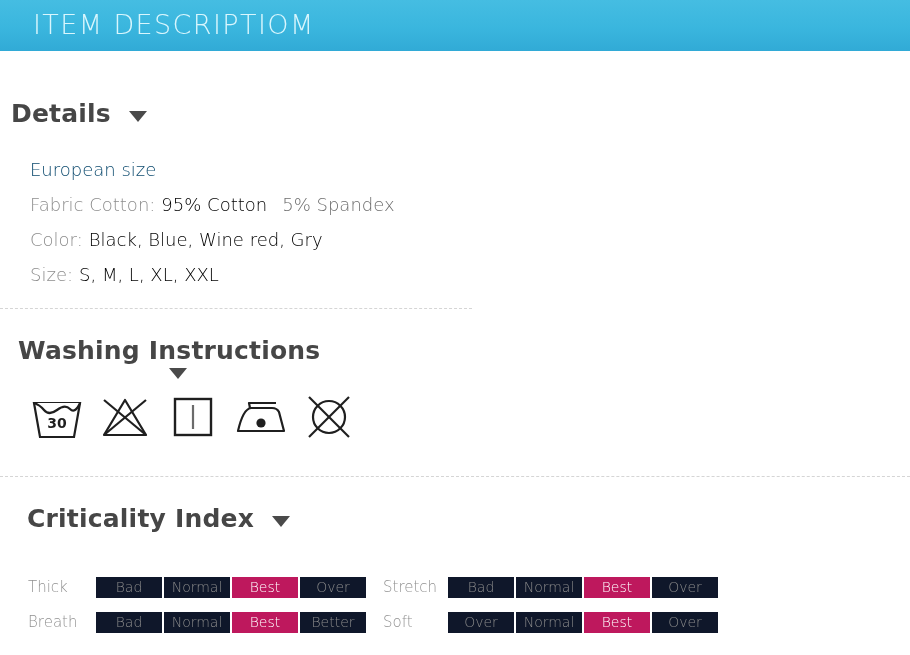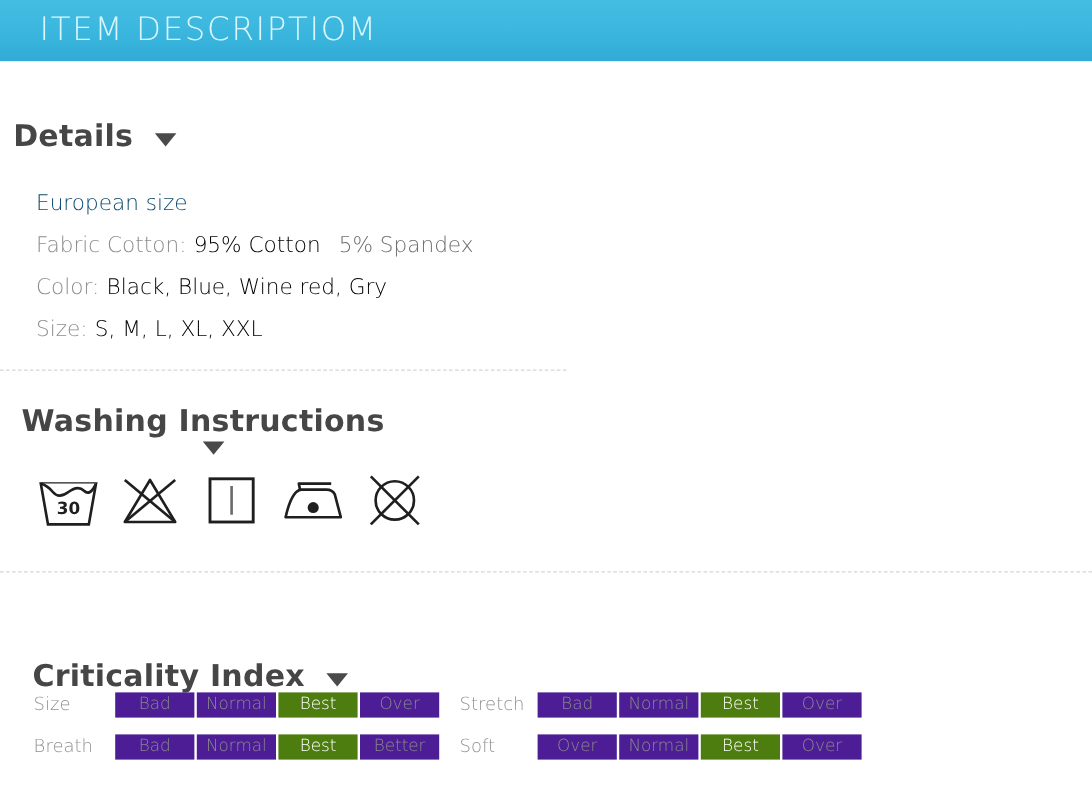--- a/index.html
+++ b/index.html
@@ -112,21 +112,21 @@
   }
   .care-icon {
     width: 58px;
     height: 56px;
     display: flex;
     align-items: center;
     justify-content: center;
   }
 
   
-  #criticality-heading { left: 27px; top: 549px; }
+  #criticality-heading { left: 27px; top: 504px; }
 
   .crit-table {
     position: absolute;
     left: 28px;
     top: 576px;
   }
   .crit-row {
     display: flex;
     align-items: center;
     height: 22px;
@@ -147,28 +147,28 @@
   .crit-cells {
     display: flex;
     gap: 2px;
   }
   .crit-cell {
     width: 66px;
     height: 21px;
     line-height: 21px;
     text-align: center;
     font-size: 14px;
-    background: #4c1d95;
+    background: #0f172a;
     color: #8a8a8a;
     font-family: "DejaVu Sans", sans-serif;
     font-weight: 300;
     white-space: nowrap;
   }
   .crit-cell.active {
-    background: #4d7c0f;
+    background: #be185d;
     color: #ffffff;
   }
   .crit-spacer { width: 10px; }
 </style>
 </head>
 <body>
 
 <div class="banner">
   <div class="banner-title">ITEM DESCRIPTIOM</div>
 </div>
@@ -243,21 +243,21 @@
 
 <div class="divider" id="divider-2"></div>
 
 <div class="section-heading" id="criticality-heading">
   <span class="heading-text">Criticality Index</span>
   <span class="caret"></span>
 </div>
 
 <div class="crit-table" id="crit-table">
     <div class="crit-row">
-      <div class="crit-label">Size</div>
+      <div class="crit-label">Thick</div>
       <div class="crit-cells">
         <div class="crit-cell">Bad</div>
         <div class="crit-cell">Normal</div>
         <div class="crit-cell active">Best</div>
         <div class="crit-cell">Over</div>
       </div>
       <div class="crit-spacer"></div>
       <div class="crit-label right-label">Stretch</div>
       <div class="crit-cells">
         <div class="crit-cell">Bad</div>

